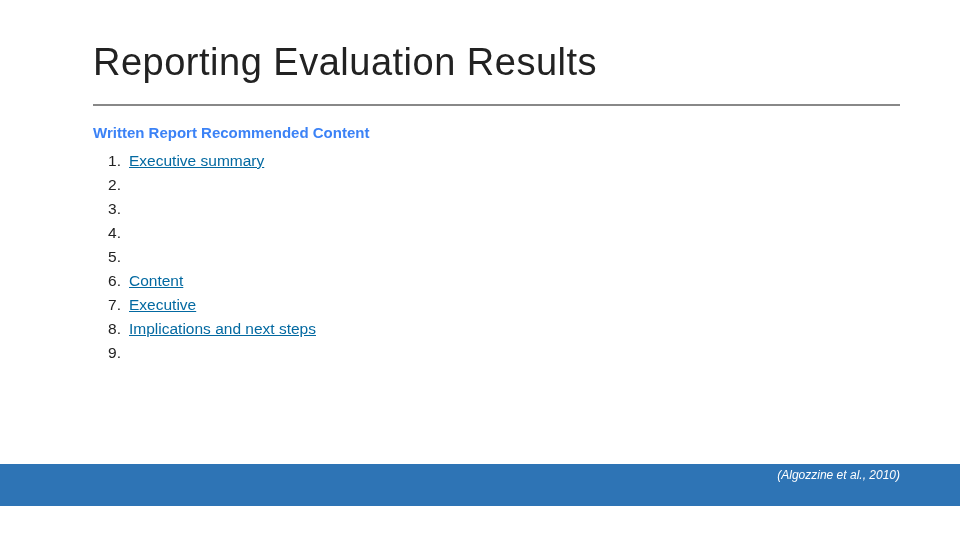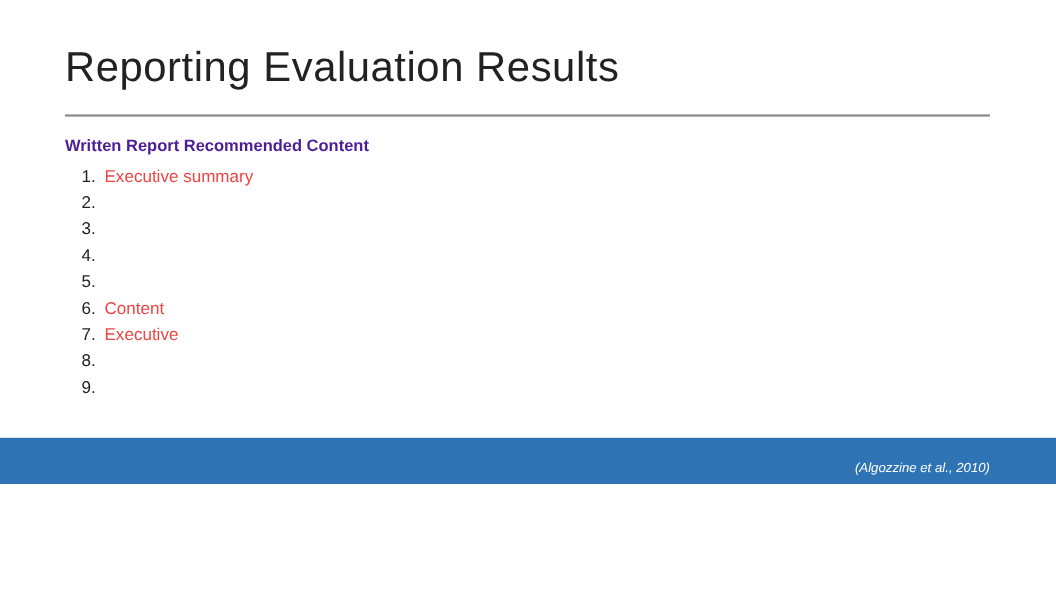--- a/index.html
+++ b/index.html
@@ -12,24 +12,24 @@
       width: 960px;
       height: 540px;
       background: #ffffff;
       font-family: 'Segoe UI', Arial, sans-serif;
       overflow: hidden;
       position: relative;
     }
 
     .slide-container {
       width: 960px;
-      height: 440px;
+      height: 506px;
       background: #ffffff;
       position: relative;
-      padding: 40px 60px 60px 59px;
+      padding: 40px 60px 60px 93px;
     }
 
     .title-area {
       margin-bottom: 18px;
     }
 
     .slide-title {
       font-size: 38px;
       font-weight: 300;
       color: #222222;
@@ -40,21 +40,21 @@
     .divider {
       width: 100%;
       height: 2px;
       background: #888888;
       margin-bottom: 18px;
     }
 
     .subtitle {
       font-size: 15px;
       font-weight: 700;
-      color: #4c1d95;
+      color: #3b82f6;
       margin-bottom: 8px;
     }
 
     .content-list {
       list-style: none;
       padding: 0;
       margin: 0;
     }
 
     .content-list li {
@@ -68,35 +68,36 @@
     .list-num {
       min-width: 36px;
       font-weight: 400;
       color: #222222;
       text-align: right;
       padding-right: 8px;
     }
 
     .list-text {
       font-weight: 400;
-      color: #ef4444;
+      color: #0369a1;
+      text-decoration: underline;
     }
 
     .bottom-bar {
       position: absolute;
       bottom: 0;
       left: 0;
       width: 100%;
       height: 42px;
       background: #2e74b5;
     }
 
     .citation {
       position: absolute;
-      bottom: 8px;
+      bottom: 24px;
       right: 60px;
       font-size: 12px;
       color: #ffffff;
       font-style: italic;
     }
   </style>
 </head>
 <body>
 
 <div class="slide-container">
@@ -129,20 +130,21 @@
       <li>
         <span class="list-num">6.</span>
         <span class="list-text">Content</span>
       </li>
       <li>
         <span class="list-num">7.</span>
         <span class="list-text">Executive</span>
       </li>
       <li>
         <span class="list-num">8.</span>
+        <span class="list-text">Implications and next steps</span>
       </li>
       <li>
         <span class="list-num">9.</span>
       </li>
     </ol>
 
   <div class="bottom-bar">
     <span class="citation">(Algozzine et al., 2010)</span>
   </div>
 

